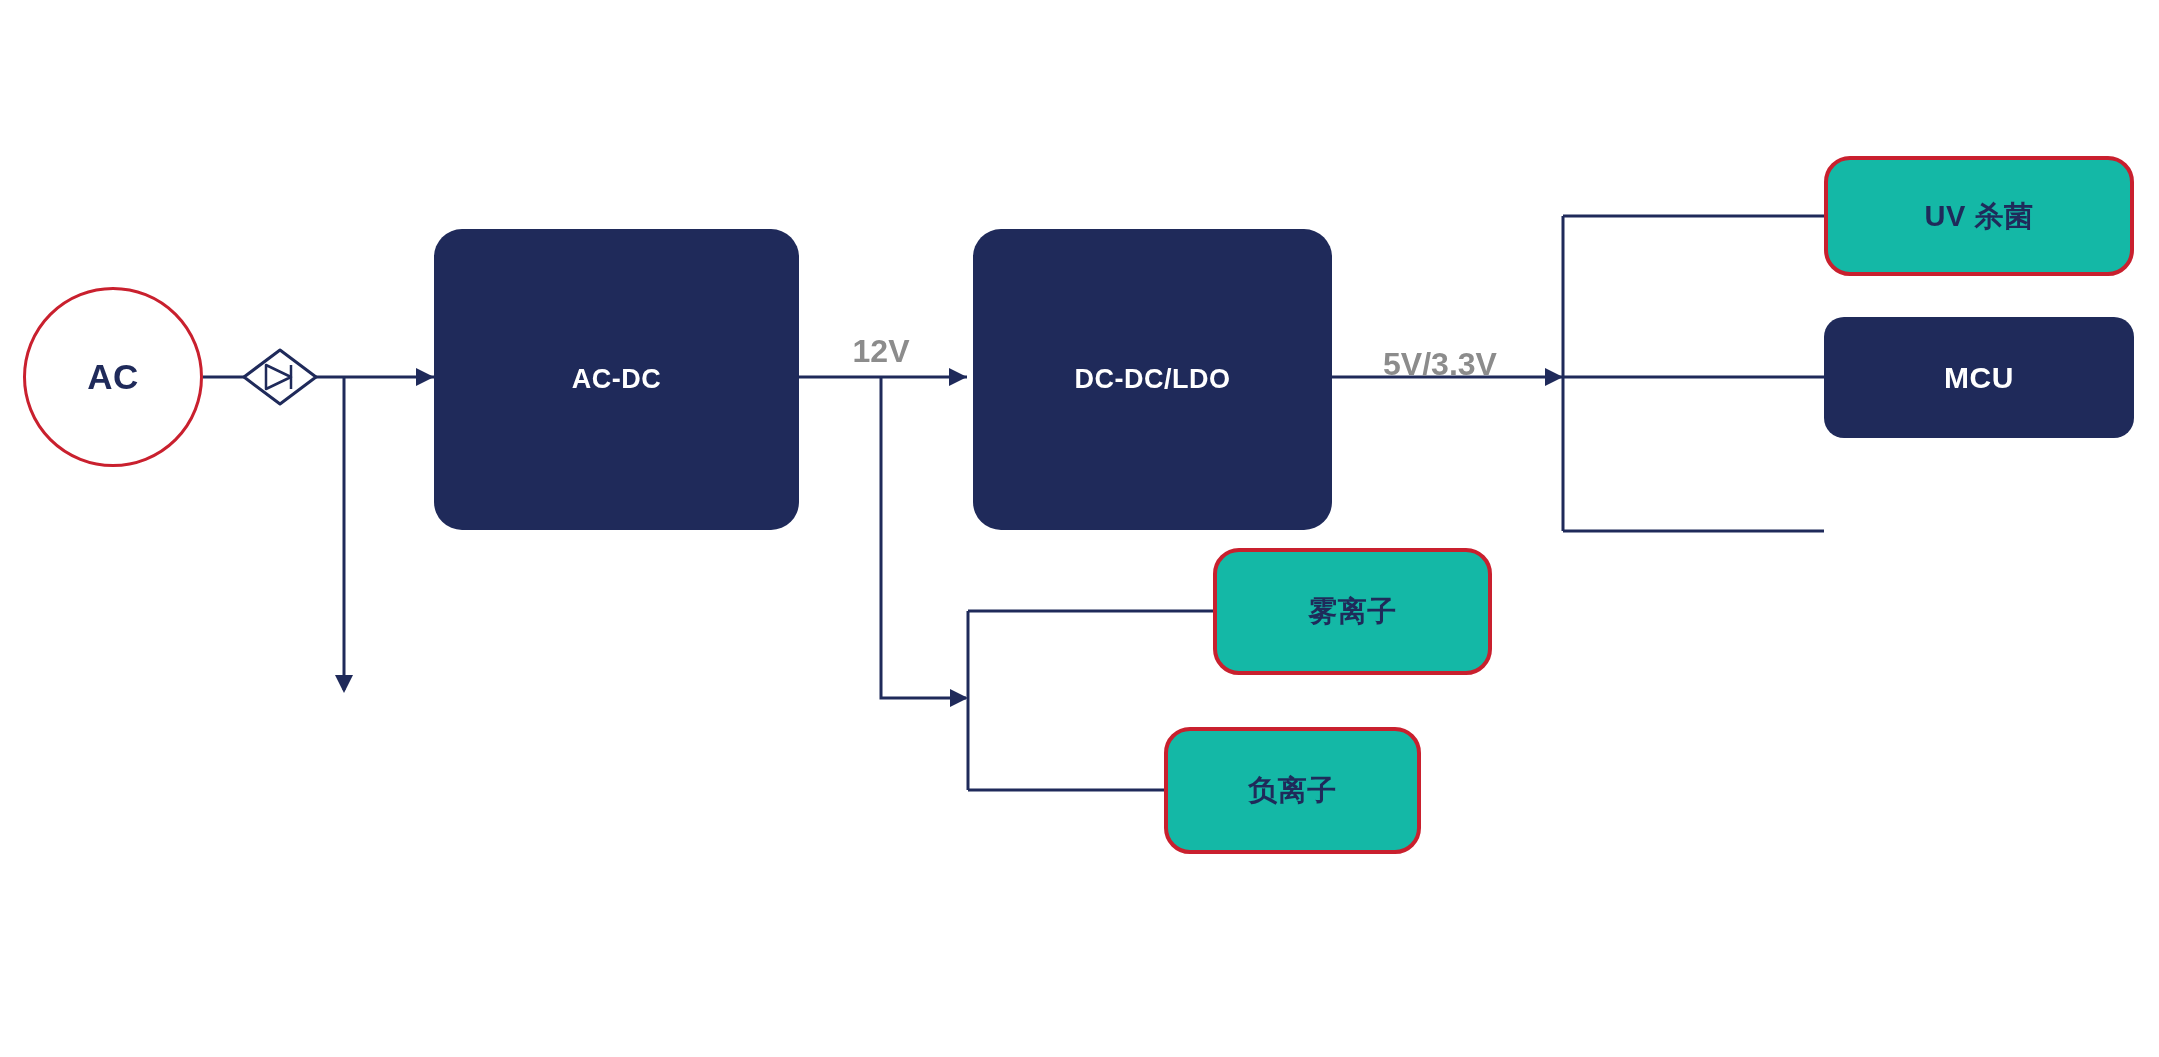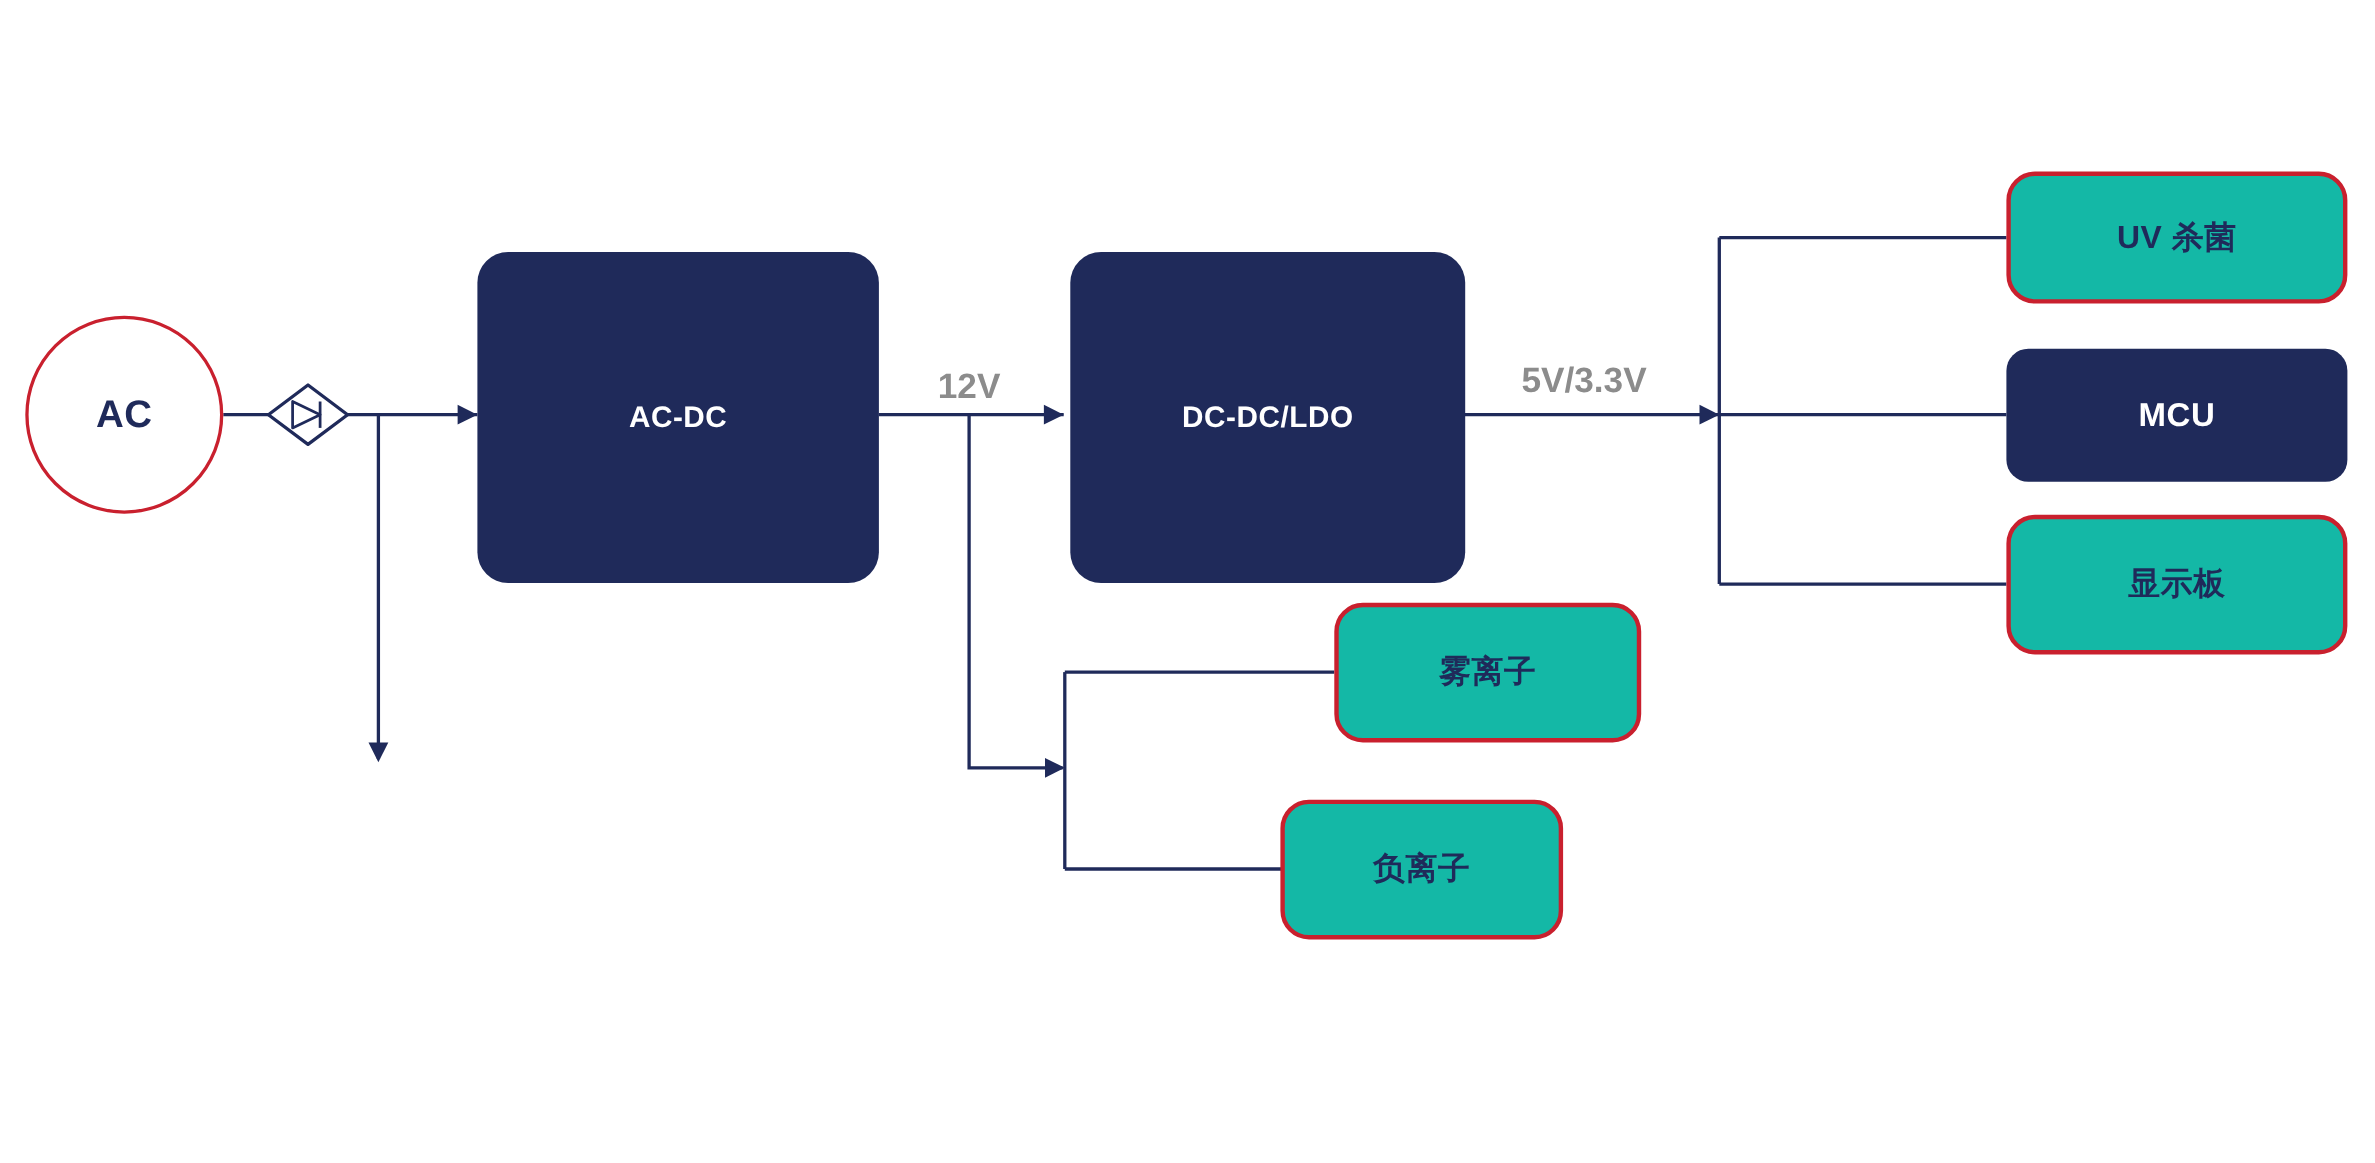--- a/index.html
+++ b/index.html
@@ -125,21 +125,18 @@
   </div>
 
   <div class="node red-box" style="left:1824px; top:156px; width:310px; height:120px;">
     <span class="node-label navy-text fs-small">UV 杀菌</span>
   </div>
 
   <div class="node navy-box small" style="left:1824px; top:317px; width:310px; height:121px;border-radius:20px;">
     <span class="node-label white-text fs-mid">MCU</span>
   </div>
 
-  <div class="node red-box" style="left:1824px; top:468px; width:310px; height:127px;">
-    <span class="node-label navy-text fs-small">显示板</span>
-  </div>
 
   <div class="edge-label" style="left:881px; top:333px;">12V</div>
 
-  <div class="edge-label" style="left:1440px; top:327px;">5V/3.3V</div>
+  <div class="edge-label" style="left:1440px; top:346px;">5V/3.3V</div>
 
 </div>
 
 </body></html>

